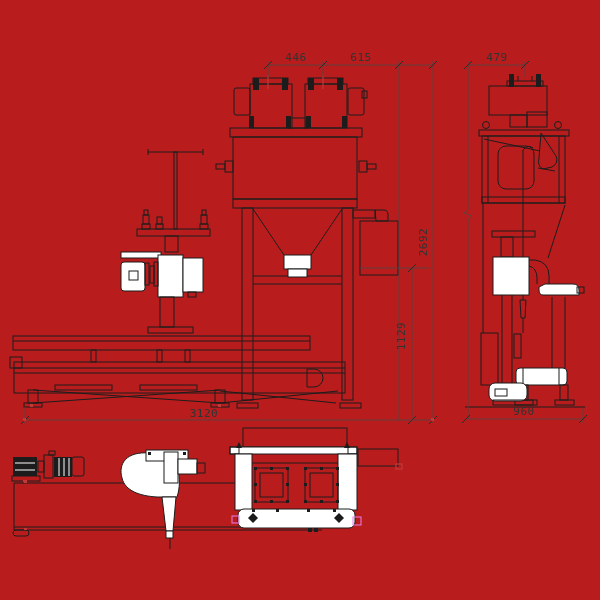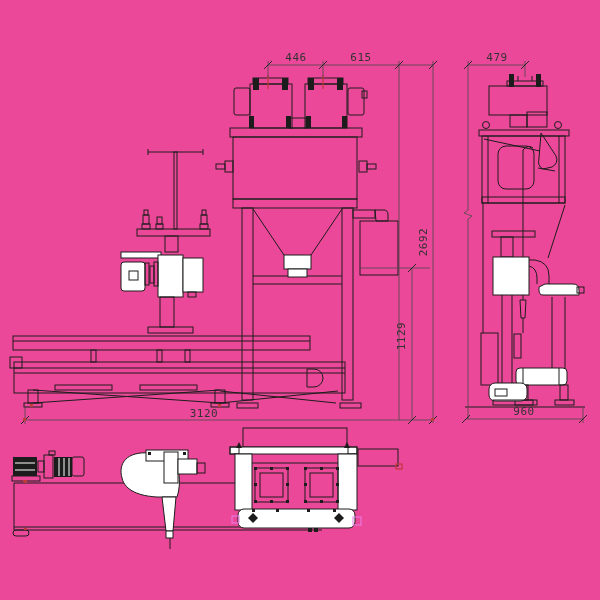--- a/index.html
+++ b/index.html
@@ -1,16 +1,16 @@
 <!DOCTYPE html>
 <html><head>
 <meta charset="utf-8">
 <style>
   html,body{margin:0;padding:0;background:#ffffff;}
-  .stage{width:600px;height:600px;position:relative;background:#ec4899;overflow:hidden;}
+  .stage{width:600px;height:600px;position:relative;background:#b91c1c;overflow:hidden;}
   svg{display:block;}
   .ln{fill:none;stroke:#1c1c1c;stroke-width:1;}
   .lnw{fill:#ffffff;stroke:#1c1c1c;stroke-width:1;}
   .fill{fill:#1c1c1c;stroke:none;}
   .dim{fill:none;stroke:#4a4a4a;stroke-width:0.8;}
   .tick{stroke:#2a2a2a;stroke-width:1;}
   .red{stroke:#c03a3a;stroke-width:1.2;fill:none;}
   .redf{fill:#c03a3a;stroke:none;}
   .mag{fill:none;stroke:#e87fe8;stroke-width:1;}
   .dim-text{font-family:"DejaVu Sans Mono","Liberation Mono",monospace;font-size:11px;fill:#333;letter-spacing:0.5px;}

